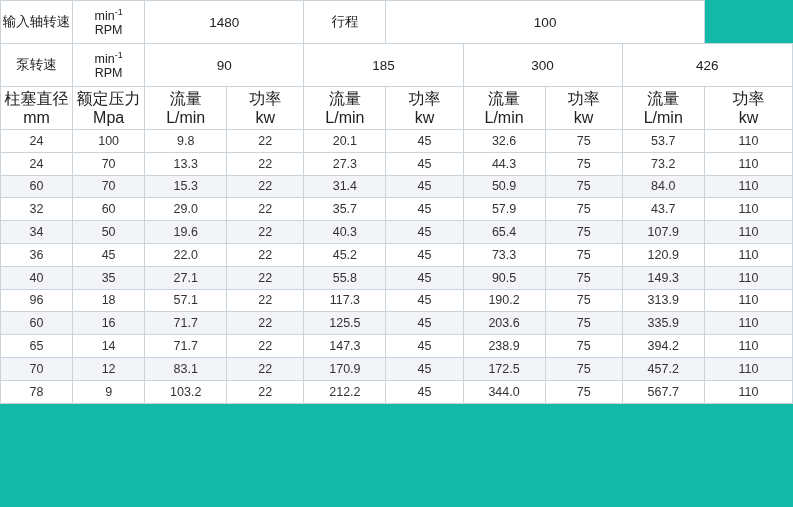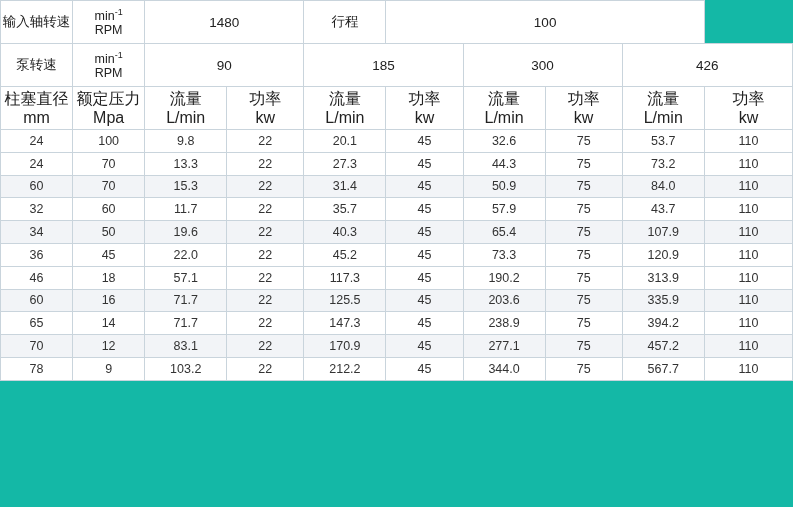--- a/index.html
+++ b/index.html
@@ -211,21 +211,21 @@
           <td>31.4</td>
           <td>45</td>
           <td>50.9</td>
           <td>75</td>
           <td>84.0</td>
           <td>110</td>
         </tr>
         <tr class="data odd">
           <td>32</td>
           <td>60</td>
-          <td>11.7</td>
+          <td>29.0</td>
           <td>22</td>
           <td>35.7</td>
           <td>45</td>
           <td>57.9</td>
           <td>75</td>
           <td>43.7</td>
           <td>110</td>
         </tr>
         <tr class="data even">
           <td>34</td>
@@ -244,22 +244,34 @@
           <td>45</td>
           <td>22.0</td>
           <td>22</td>
           <td>45.2</td>
           <td>45</td>
           <td>73.3</td>
           <td>75</td>
           <td>120.9</td>
           <td>110</td>
         </tr>
-        <tr class="data odd">
-          <td>46</td>
+        <tr class="data even">
+          <td>40</td>
+          <td>35</td>
+          <td>27.1</td>
+          <td>22</td>
+          <td>55.8</td>
+          <td>45</td>
+          <td>90.5</td>
+          <td>75</td>
+          <td>149.3</td>
+          <td>110</td>
+        </tr>
+        <tr class="data odd">
+          <td>96</td>
           <td>18</td>
           <td>57.1</td>
           <td>22</td>
           <td>117.3</td>
           <td>45</td>
           <td>190.2</td>
           <td>75</td>
           <td>313.9</td>
           <td>110</td>
         </tr>
@@ -287,21 +299,21 @@
           <td>394.2</td>
           <td>110</td>
         </tr>
         <tr class="data even">
           <td>70</td>
           <td>12</td>
           <td>83.1</td>
           <td>22</td>
           <td>170.9</td>
           <td>45</td>
-          <td>277.1</td>
+          <td>172.5</td>
           <td>75</td>
           <td>457.2</td>
           <td>110</td>
         </tr>
         <tr class="data odd">
           <td>78</td>
           <td>9</td>
           <td>103.2</td>
           <td>22</td>
           <td>212.2</td>

